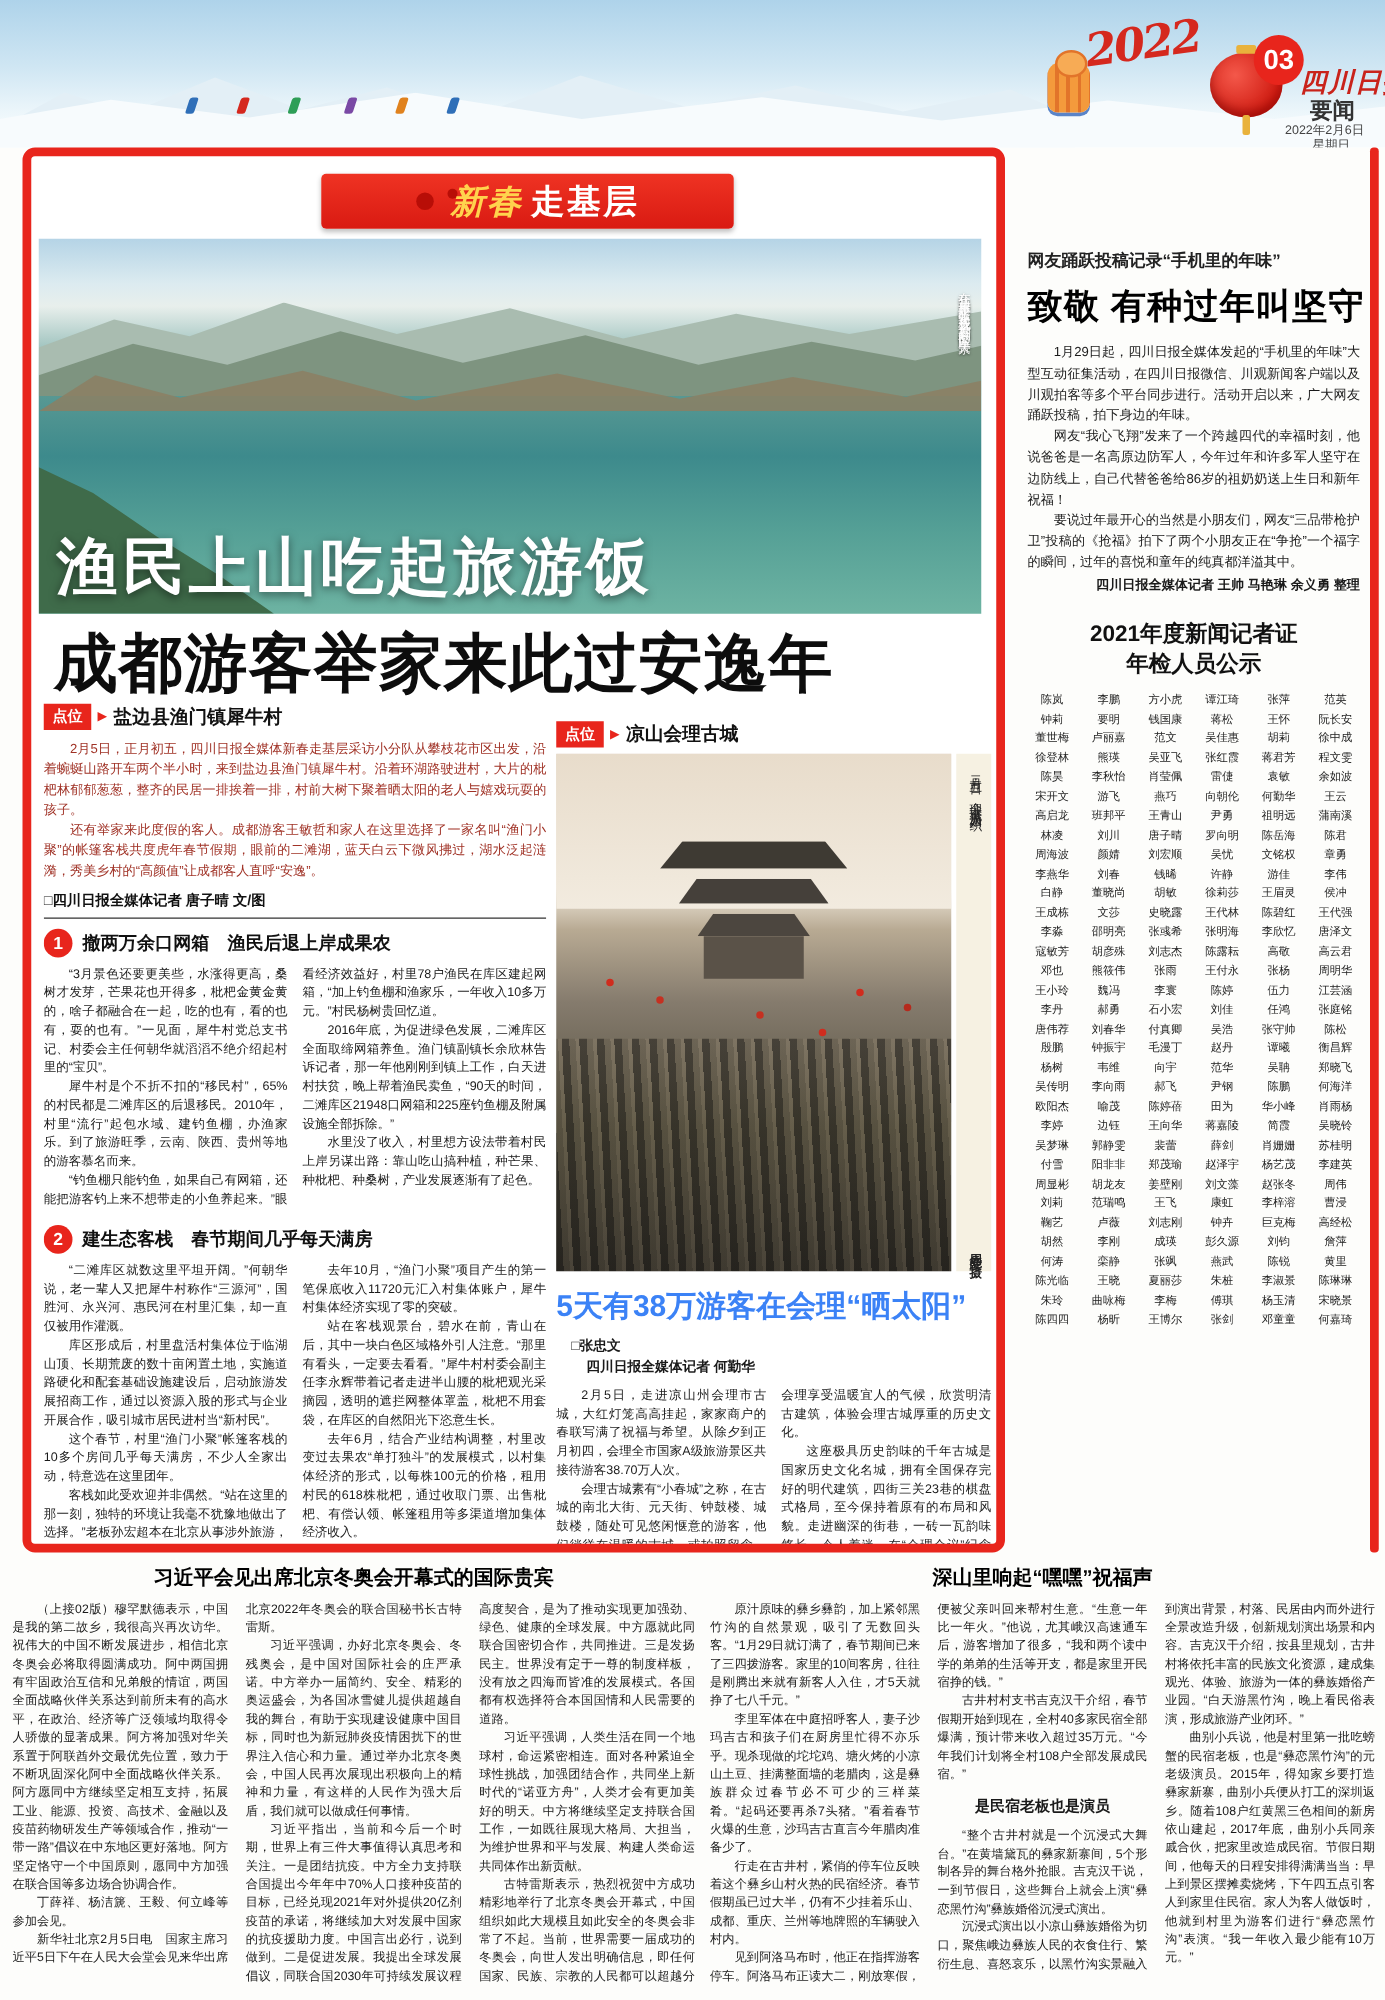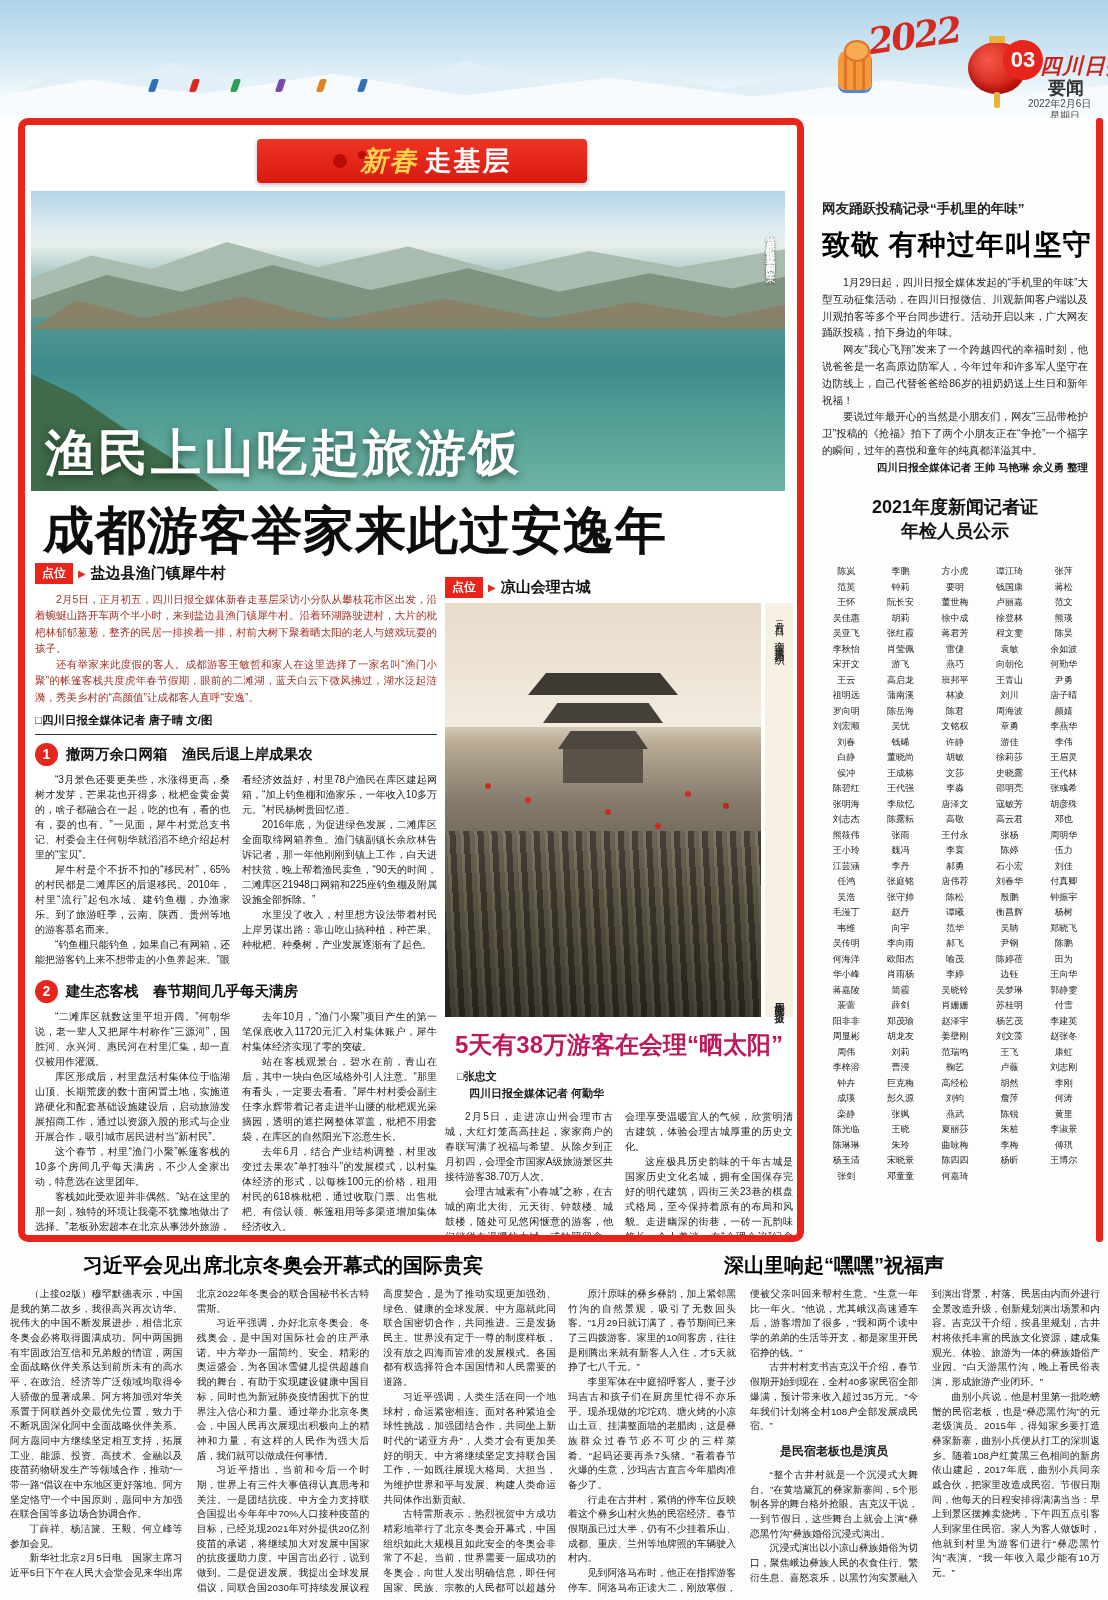--- a/index.html
+++ b/index.html
@@ -18,21 +18,21 @@
     color:#d5281e;transform:rotate(-8deg);font-family:"DejaVu Serif",serif;letter-spacing:-2px;}
   .lantern{position:absolute;left:968px;top:42px;width:58px;height:52px;border-radius:50%;
     background:radial-gradient(circle at 35% 35%,#f4584a,#d01c12 70%);box-shadow:inset 0 -5px 8px rgba(120,0,0,.5);}
   .lantern:before{content:"";position:absolute;left:21px;top:-8px;width:16px;height:8px;background:#e5a javascript00;}
   .lantern-cap{position:absolute;left:989px;top:36px;width:16px;height:7px;background:#e9b23c;border-radius:2px;}
   .lantern-tassel{position:absolute;left:994px;top:92px;width:6px;height:16px;background:#e9b23c;border-radius:2px;}
   .tiger{position:absolute;left:838px;top:50px;width:34px;height:40px;border-radius:10px 10px 8px 8px;
     background:repeating-linear-gradient(90deg,#f49a3c 0 6px,#e2742a 6px 9px);box-shadow:0 3px 0 #5a84c8;}
   .tiger:before{content:"";position:absolute;left:6px;top:-10px;width:22px;height:18px;border-radius:50%;
     background:#f7ab55;border:2px solid #e2742a;}
-  .pageno{position:absolute;left:1003px;top:40px;width:40px;height:40px;border-radius:50%;background:#e8251c;
+  .pageno{position:absolute;left:1003px;top:28px;width:40px;height:40px;border-radius:50%;background:#e8251c;
     color:#fff;font-size:22px;font-weight:bold;text-align:center;line-height:40px;}
   .papername{position:absolute;left:1040px;top:52px;font-size:21px;font-weight:bold;font-style:italic;
     color:#c9231b;font-family:"DejaVu Serif",serif;letter-spacing:1px;white-space:nowrap;}
   .sectionname{position:absolute;left:1048px;top:76px;font-size:18px;font-weight:bold;color:#333;}
   .mh-date{position:absolute;left:1028px;top:97px;font-size:10px;color:#444;white-space:nowrap;}
   .mh-week{position:absolute;left:1050px;top:109px;font-size:10px;color:#444;}
   
   .frame{position:absolute;left:18px;top:118px;width:786px;height:1124px;box-sizing:border-box;
     border:7px solid #e8251c;border-radius:10px;background:#fff;overflow:hidden;}
   .banner{position:absolute;left:232px;top:14px;width:330px;height:44px;border-radius:4px;
@@ -91,42 +91,42 @@
   .gate-body{position:absolute;left:118px;top:146px;width:80px;height:34px;background:#5a5248;}
   .gc-lanterns{position:absolute;left:40px;top:180px;width:6px;height:6px;border-radius:50%;background:#d02c1e;
     box-shadow:40px 14px 0 #c53021,200px 8px 0 #d02c1e,238px 20px 0 #b52a1d,120px 26px 0 #c53021,170px 40px 0 #d02c1e;}
   .gc-crowd{position:absolute;bottom:0;left:0;width:100%;height:45%;
     background:repeating-linear-gradient(87deg,rgba(30,28,24,.55) 0 6px,rgba(90,82,66,.35) 6px 11px,rgba(150,135,110,.25) 11px 14px);}
   .gc-capstrip{position:absolute;right:0;top:26px;width:28px;height:414px;background:#f6f1e2;
     display:flex;flex-direction:column;justify-content:space-between;align-items:center;padding:10px 0;box-sizing:border-box;}
   .gc-cap{writing-mode:vertical-rl;font-size:10px;color:#222;letter-spacing:2px;}
   .gc-credit{writing-mode:vertical-rl;font-size:10px;font-weight:bold;color:#222;letter-spacing:2px;}
   .gc-article{position:absolute;left:0;top:452px;width:348px;}
-  .gc-headline{font-size:24px;font-weight:bold;text-align:center;letter-spacing:0;color:#be185d;margin:0 0 8px 0;white-space:nowrap;}
+  .gc-headline{font-size:24px;font-weight:bold;text-align:left;letter-spacing:0;color:#3b82f6;margin:0 0 8px 0;white-space:nowrap;}
   .gc-byline{font-size:11px;font-weight:bold;margin:0 0 2px 12px;}
   .gc-body{column-count:2;column-gap:12px;font-size:10px;line-height:1.5;text-align:justify;height:196px;overflow:hidden;margin-top:8px;}
   .gc-body .para{margin:0;text-indent:2em;}
   
   .rail{position:absolute;left:816px;top:118px;width:278px;height:1124px;overflow:hidden;}
   .rail-redline{position:absolute;left:1096px;top:118px;width:7px;height:1124px;background:#e8251c;border-radius:3px;}
   .kicker{margin-top:82px;font-size:13.5px;font-weight:bold;color:#222;text-align:left;padding-left:6px;}
   .zj-headline{font-size:28px;font-weight:bold;color:#000;letter-spacing:1px;margin:8px 0 10px 6px;white-space:nowrap;}
   .zj-body{font-size:10.5px;line-height:1.6;text-align:justify;padding:0 6px;}
   .zj-body .para{margin:0;text-indent:2em;}
   .zj-sig{font-size:10.5px;font-weight:bold;text-align:right;padding-right:6px;margin-top:2px;}
   .notice-title{margin-top:20px;text-align:center;font-size:18px;font-weight:bold;line-height:1.35;color:#111;}
-  .names{display:grid;grid-template-columns:repeat(5,1fr);row-gap:2.5px;column-gap:2px;
-    margin-top:22px;padding:0 4px;font-size:9px;color:#222;}
+  .names{display:grid;grid-template-columns:repeat(6,1fr);row-gap:2.5px;column-gap:2px;
+    margin-top:10px;padding:0 4px;font-size:9px;color:#222;}
   .name-cell{text-align:center;white-space:nowrap;overflow:hidden;}
   
   .bottom{position:absolute;left:0;top:1252px;width:1108px;height:348px;overflow:hidden;}
   .b-art{position:absolute;top:0;height:348px;overflow:hidden;}
   .b-left{left:10px;width:546px;}
   .b-right{left:568px;width:532px;}
-  .b-headline{font-size:20px;font-weight:bold;text-align:center;margin:0 0 8px 0;color:#000;white-space:nowrap;}
+  .b-headline{font-size:16px;font-weight:bold;text-align:center;margin:0 0 8px 0;color:#000;white-space:nowrap;}
   .b-body{column-count:3;column-gap:14px;font-size:9.8px;line-height:1.5;text-align:justify;height:312px;overflow:hidden;}
   .b-body .para{margin:0;text-indent:2em;}
   .sub-head{font-weight:bold;text-indent:0 !important;text-align:center;font-size:12px;margin:8px 0 !important;}
 </style>
 </head>
 <body>
 
 <div class="masthead">
   <div class="snow1"></div>
   <div class="snow2"></div>

